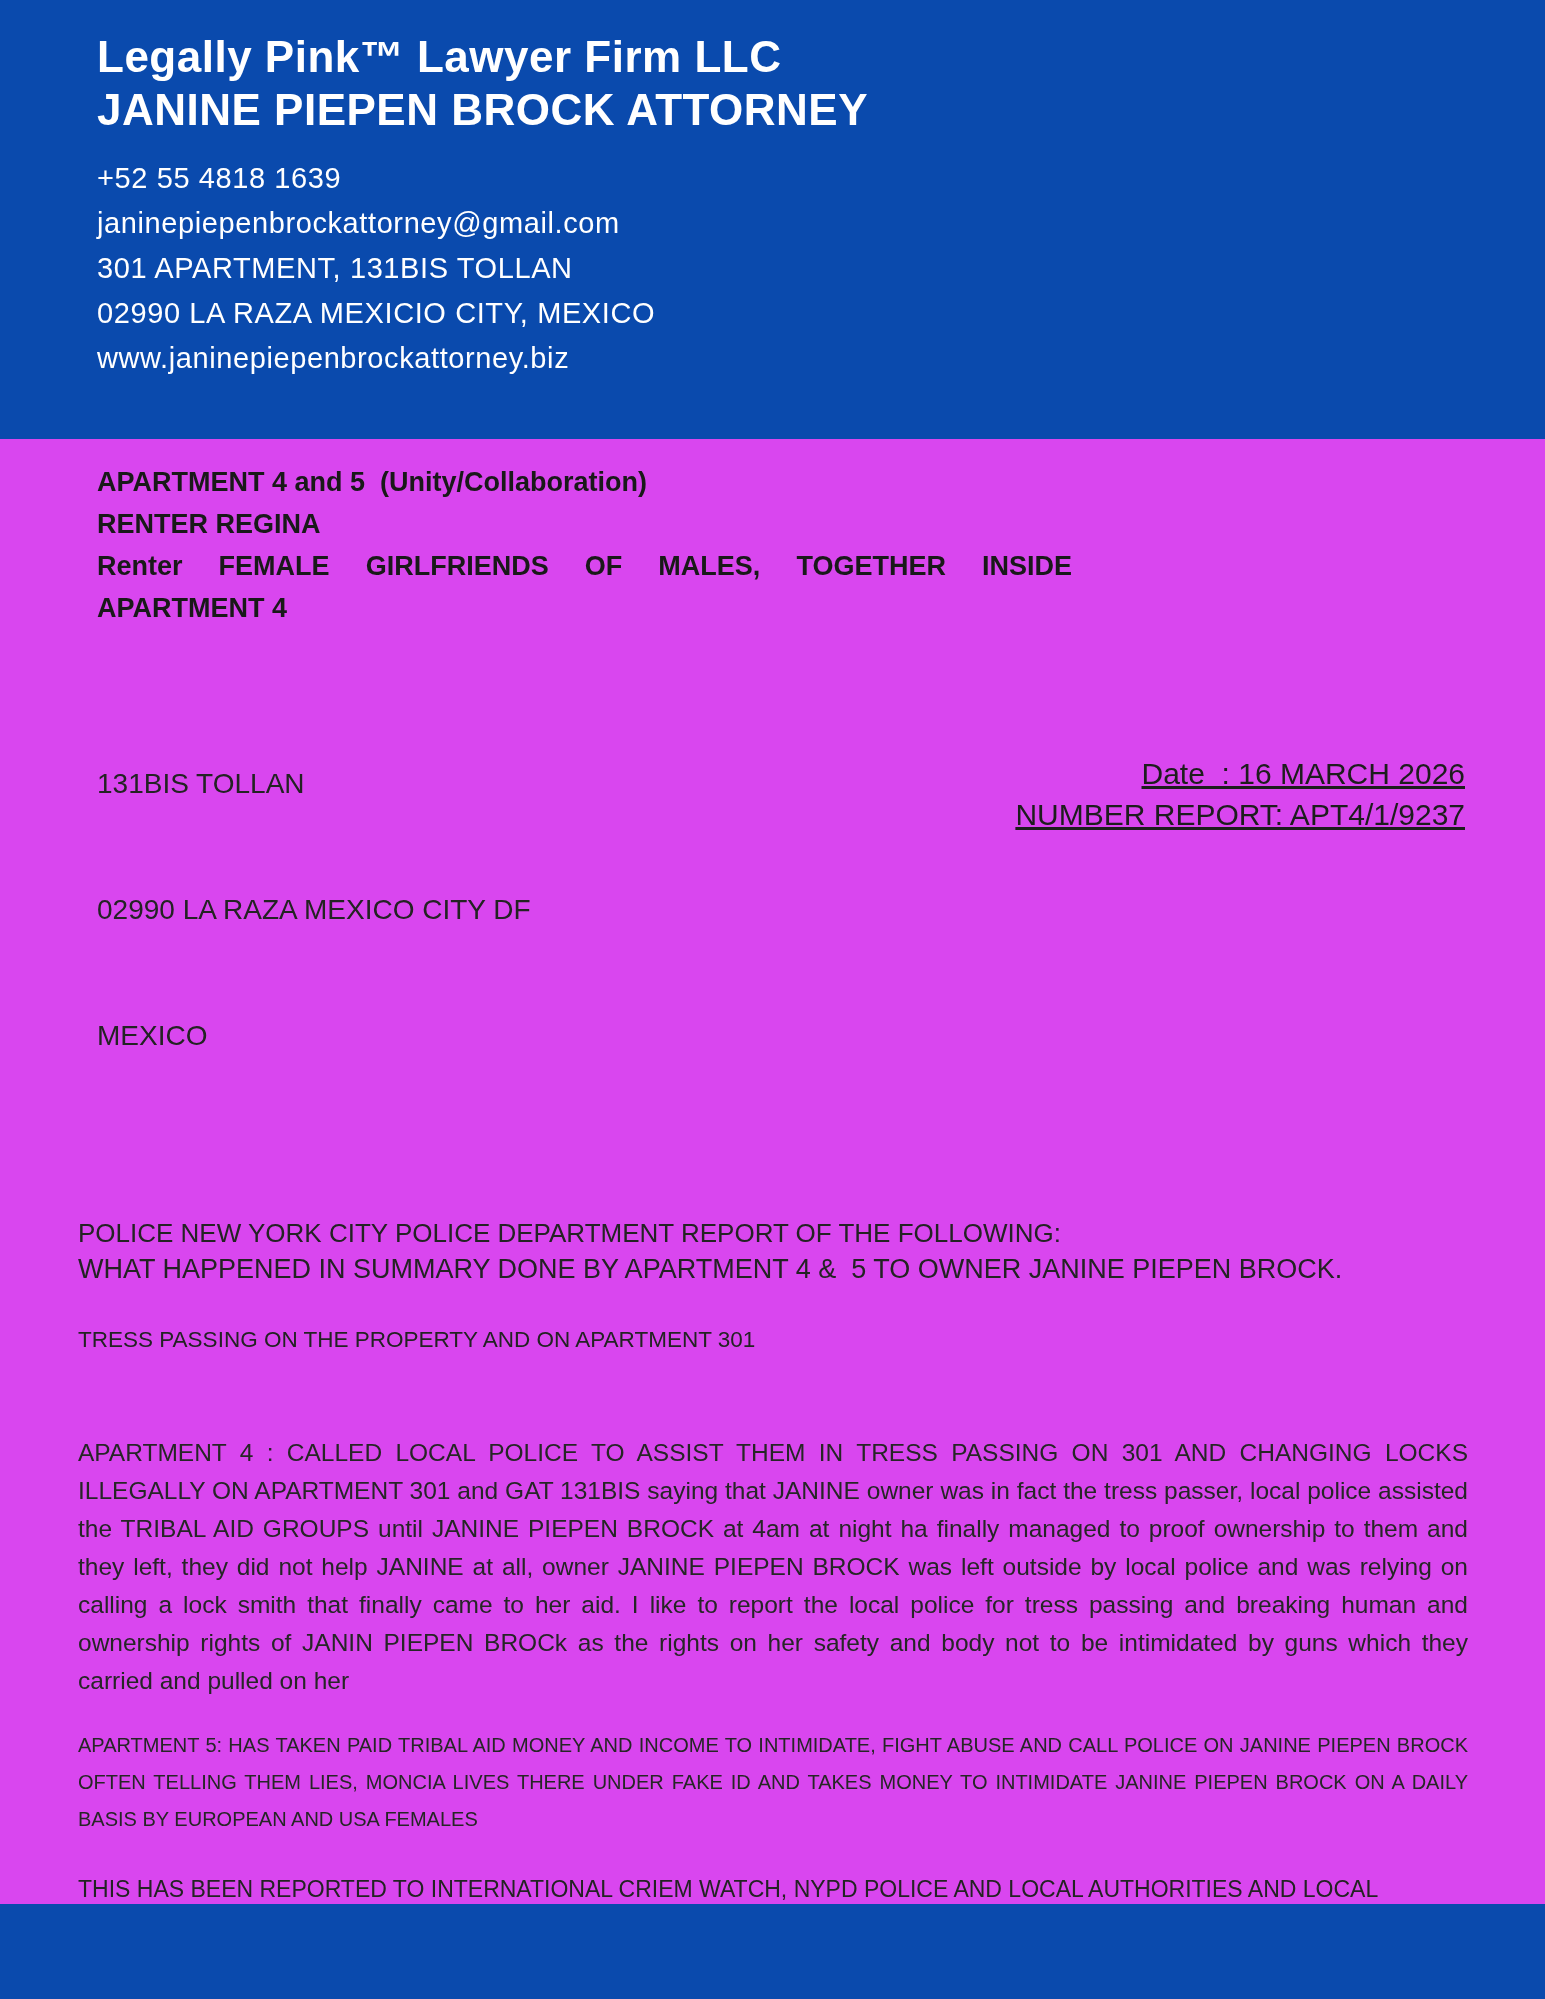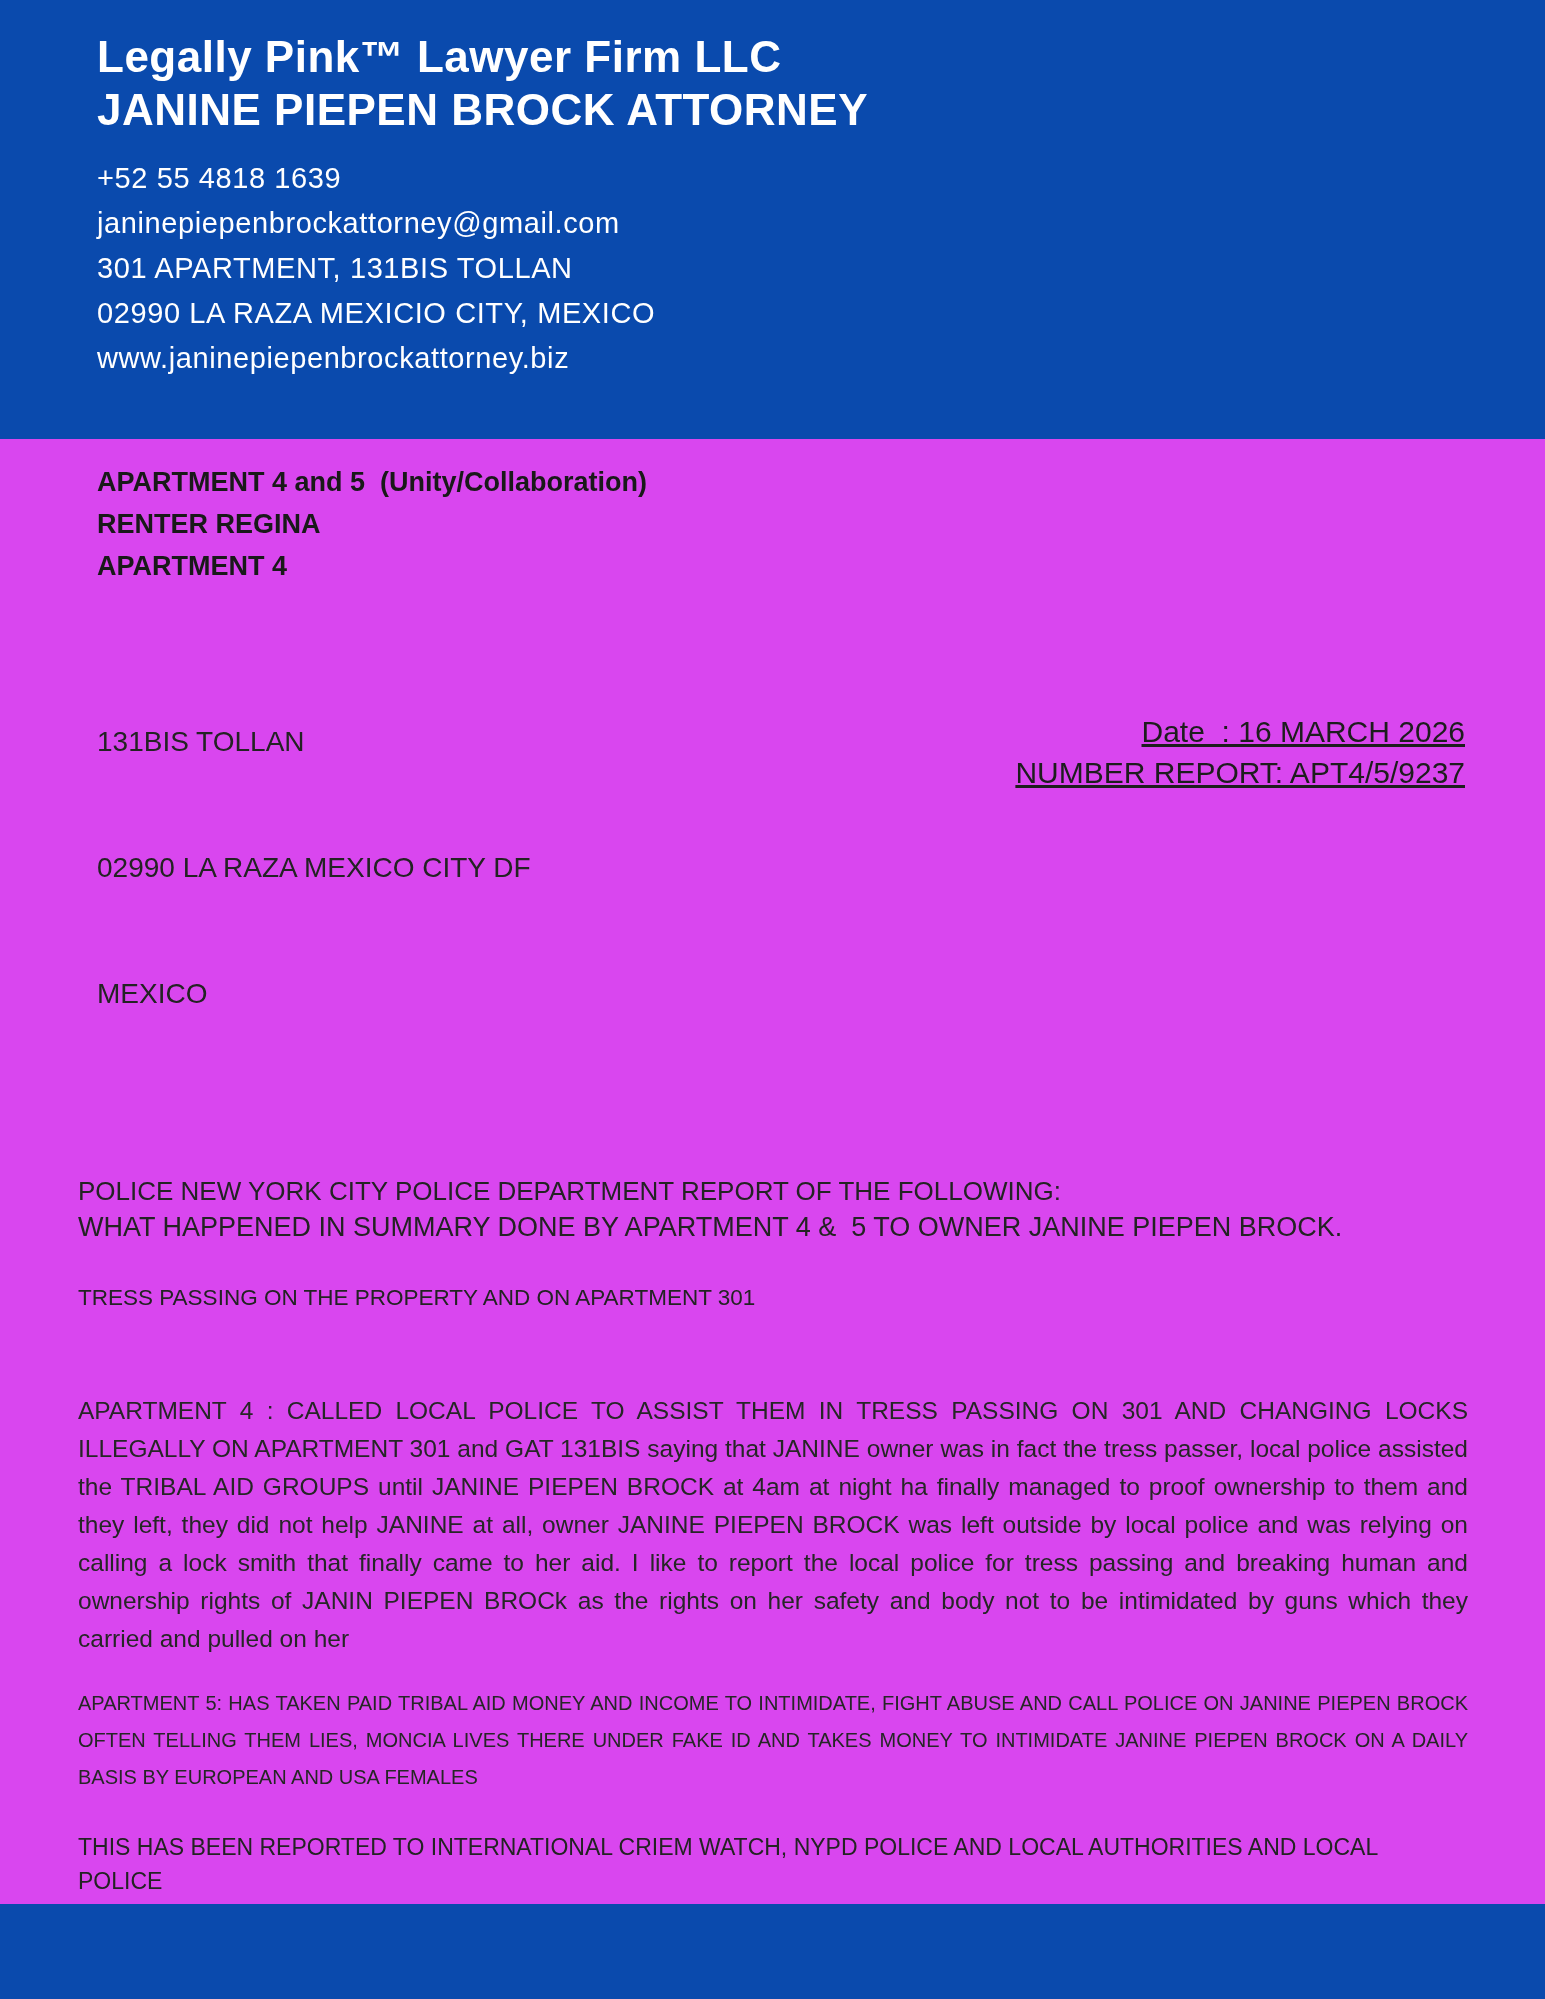--- a/index.html
+++ b/index.html
@@ -130,32 +130,33 @@
     <div class="contact-line">+52 55 4818 1639</div>
     <div class="contact-line">janinepiepenbrockattorney@gmail.com</div>
     <div class="contact-line">301 APARTMENT, 131BIS TOLLAN</div>
     <div class="contact-line">02990 LA RAZA MEXICIO CITY, MEXICO</div>
     <div class="contact-line">www.janinepiepenbrockattorney.biz</div>
   </header>
 
   <section class="recipient-heading">
     <div>APARTMENT 4 and 5  (Unity/Collaboration)</div>
     <div>RENTER REGINA</div>
+    <div class="justify-stretch">Renter FEMALE GIRLFRIENDS OF MALES, TOGETHER INSIDE</div>
     <div>APARTMENT 4</div>
   </section>
 
   <section class="addr-date-row">
     <div class="address-block">
       <div>131BIS TOLLAN</div>
       <div>02990 LA RAZA MEXICO CITY DF</div>
       <div>MEXICO</div>
     </div>
     <div class="date-block">
       <div>Date  : 16 MARCH 2026</div>
-      <div>NUMBER REPORT: APT4/5/9237</div>
+      <div>NUMBER REPORT: APT4/1/9237</div>
     </div>
   </section>
 
   <section class="body-section">
     <div class="intro-line1">POLICE NEW YORK CITY POLICE DEPARTMENT REPORT OF THE FOLLOWING:</div>
     <div class="intro-line2">WHAT HAPPENED IN SUMMARY DONE BY APARTMENT 4 &amp;  5 TO OWNER JANINE PIEPEN BROCK.</div>
     <div class="subject-line">TRESS PASSING ON THE PROPERTY AND ON APARTMENT 301</div>
     <p class="para-apt4">APARTMENT 4 : CALLED LOCAL POLICE TO ASSIST THEM IN TRESS PASSING ON 301 AND CHANGING LOCKS ILLEGALLY ON APARTMENT 301 and GAT 131BIS saying that JANINE owner was in fact the tress passer, local police assisted the TRIBAL AID GROUPS until JANINE PIEPEN BROCK at 4am at night ha finally managed to proof ownership to them and they left, they did not help JANINE at all, owner JANINE PIEPEN BROCK was left outside by local police and was relying on calling a lock smith that finally came to her aid. I like to report the local police for tress passing and breaking human and ownership rights of JANIN PIEPEN BROCk as the rights on her safety and body not to be intimidated by guns which they carried and pulled on her</p>
     <p class="para-apt5">APARTMENT 5: HAS TAKEN PAID TRIBAL AID MONEY AND INCOME TO INTIMIDATE, FIGHT ABUSE AND CALL POLICE ON JANINE PIEPEN BROCK OFTEN TELLING THEM LIES, MONCIA LIVES THERE UNDER FAKE ID AND TAKES MONEY TO INTIMIDATE JANINE PIEPEN BROCK ON A DAILY BASIS BY EUROPEAN AND USA FEMALES</p>
     <div class="reported-line">THIS HAS BEEN REPORTED TO INTERNATIONAL CRIEM WATCH, NYPD POLICE AND LOCAL AUTHORITIES AND LOCAL POLICE</div>

